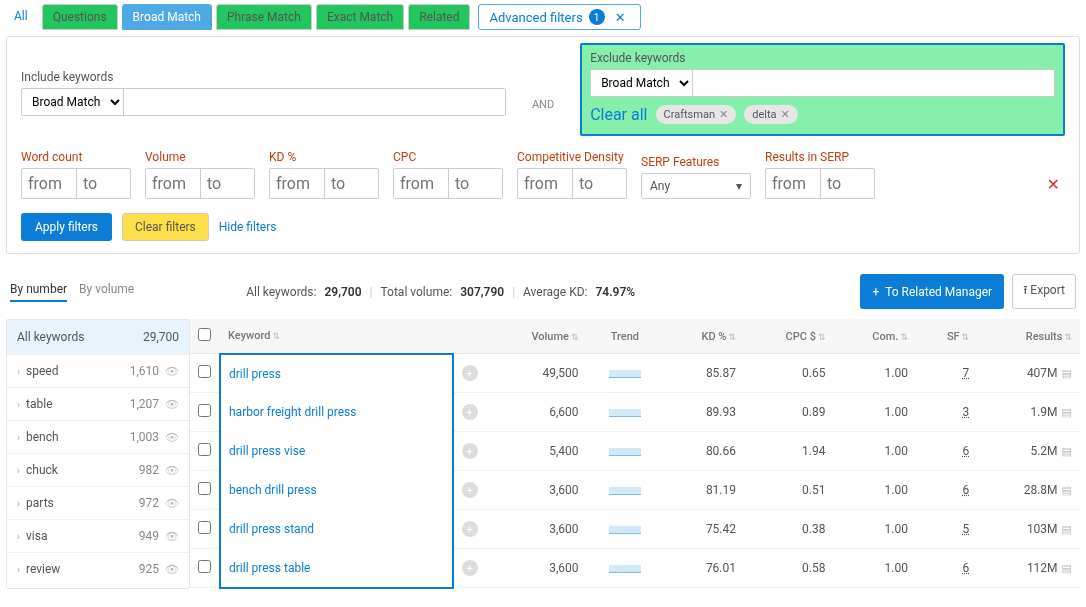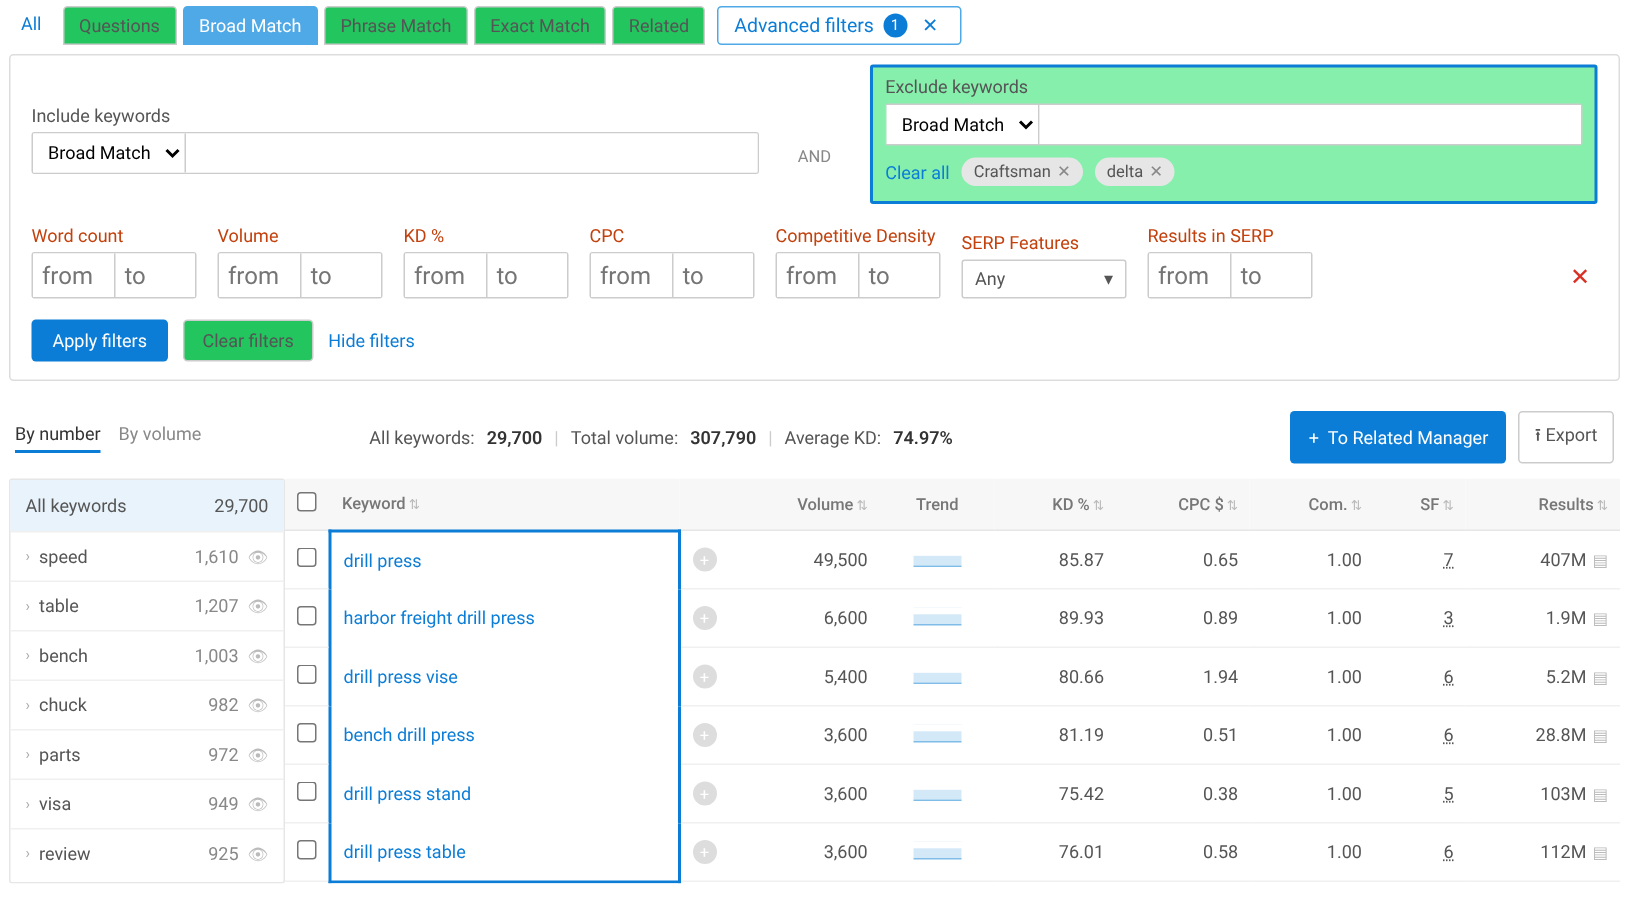--- a/index.html
+++ b/index.html
@@ -14,34 +14,34 @@
 .filter-panel{margin:6px;border:1px solid #ddd;border-radius:3px;padding:12px 14px}
 .kw-row{display:flex;gap:20px;align-items:center;position:relative}
 .kw-col{flex:1}
 .kw-label{font-size:12px;color:#555;margin-bottom:4px}
 .kw-input-wrap{display:flex;border:1px solid #ccc;border-radius:2px}
 .kw-select{padding:5px 6px;border:none;border-right:1px solid #ccc;background:#fff;font-size:12px}
 .kw-input{flex:1;border:none;padding:5px;font-size:12px}
 .and-lbl{align-self:center;color:#888;font-size:11px;margin:24px 6px 0}
 .exclude-box{border:2px solid #0b7dd6;padding:6px 8px 10px;border-radius:2px;background:#86efac;margin-top:-6px}
 .chips{display:flex;gap:8px;align-items:center;margin-top:8px;flex-wrap:wrap}
-.clear-all{color:#0b7dd6;font-size:12px;cursor:pointer}
+.clear-all{color:#0b7dd6;font-size:16px;cursor:pointer}
 .chip{background:#e6e6e6;border-radius:12px;padding:3px 8px;font-size:11px;color:#555;display:inline-flex;align-items:center;gap:4px}
 .chip-x{cursor:pointer;color:#888}
 .range-row{display:flex;gap:14px;margin-top:14px;flex-wrap:wrap;align-items:flex-end}
 .range-col{display:flex;flex-direction:column;gap:4px}
 .range-label{font-size:12px;color:#c2410c}
 .range-inputs{display:flex;border:1px solid #ccc;border-radius:2px}
 .range-inputs input{width:54px;border:none;padding:5px 6px;font-size:16px;color:#999}
 .range-inputs input+input{border-left:1px solid #ccc}
 .select-any{display:flex;align-items:center;border:1px solid #ccc;border-radius:2px;padding:5px 8px;width:110px;justify-content:space-between;font-size:12px;color:#555}
 .red-x{color:#d93025;font-size:16px;cursor:pointer;margin-left:auto;padding:5px}
 .action-row{display:flex;gap:10px;align-items:center;margin-top:14px}
 .btn-primary{background:#0b7dd6;color:#fff;border:none;padding:7px 14px;border-radius:3px;font-size:12px;cursor:pointer}
-.btn-secondary{background:#22c55e;border:1px solid #ccc;padding:6px 12px;border-radius:3px;font-size:12px;color:#555;cursor:pointer}
+.btn-secondary{background:#fde047;border:1px solid #ccc;padding:6px 12px;border-radius:3px;font-size:12px;color:#555;cursor:pointer}
 .link-txt{color:#0b7dd6;font-size:12px;cursor:pointer}
 .stats-bar{display:flex;align-items:center;padding:14px 10px 10px;gap:32px}
 .view-toggle{display:flex;gap:12px;font-size:12px}
 .view-toggle span{color:#888;cursor:pointer}
 .view-toggle span.sel{color:#333;border-bottom:2px solid #0b7dd6;padding-bottom:4px}
 .stats-txt{font-size:12px;color:#555;display:flex;gap:8px}
 .stats-txt b{color:#333;font-weight:600}
 .stats-sep{color:#ccc}
 .right-actions{margin-left:auto;display:flex;gap:8px}
 .btn-km{background:#0b7dd6;color:#fff;border:none;padding:7px 12px;border-radius:3px;font-size:12px;cursor:pointer}

